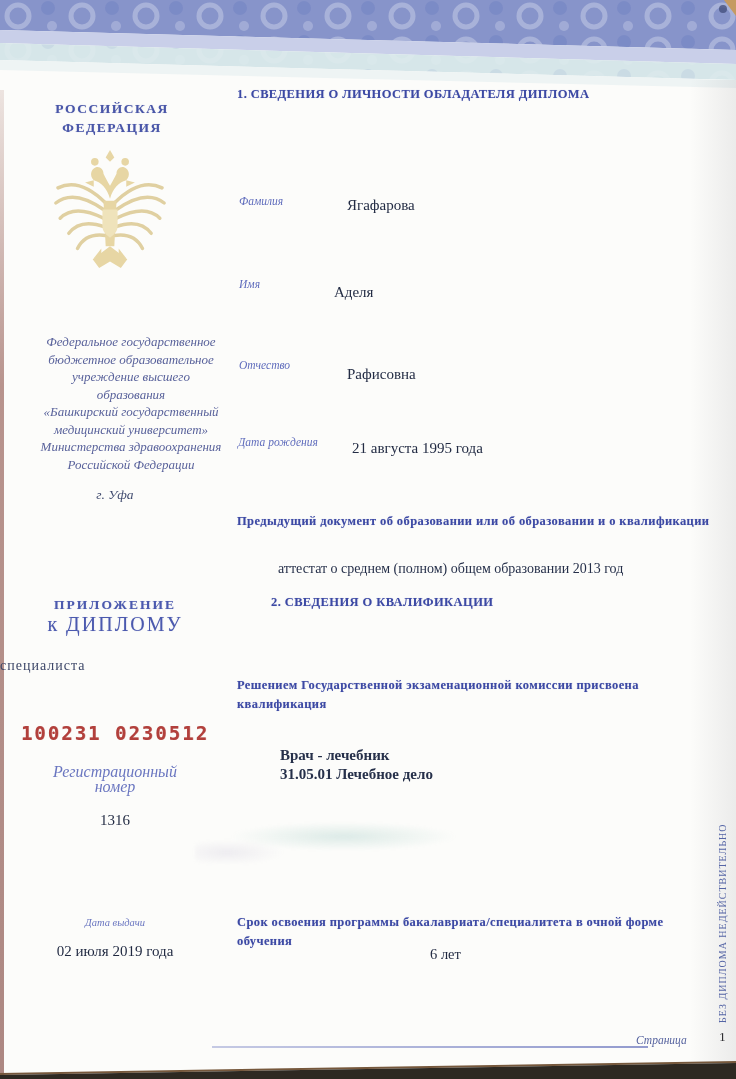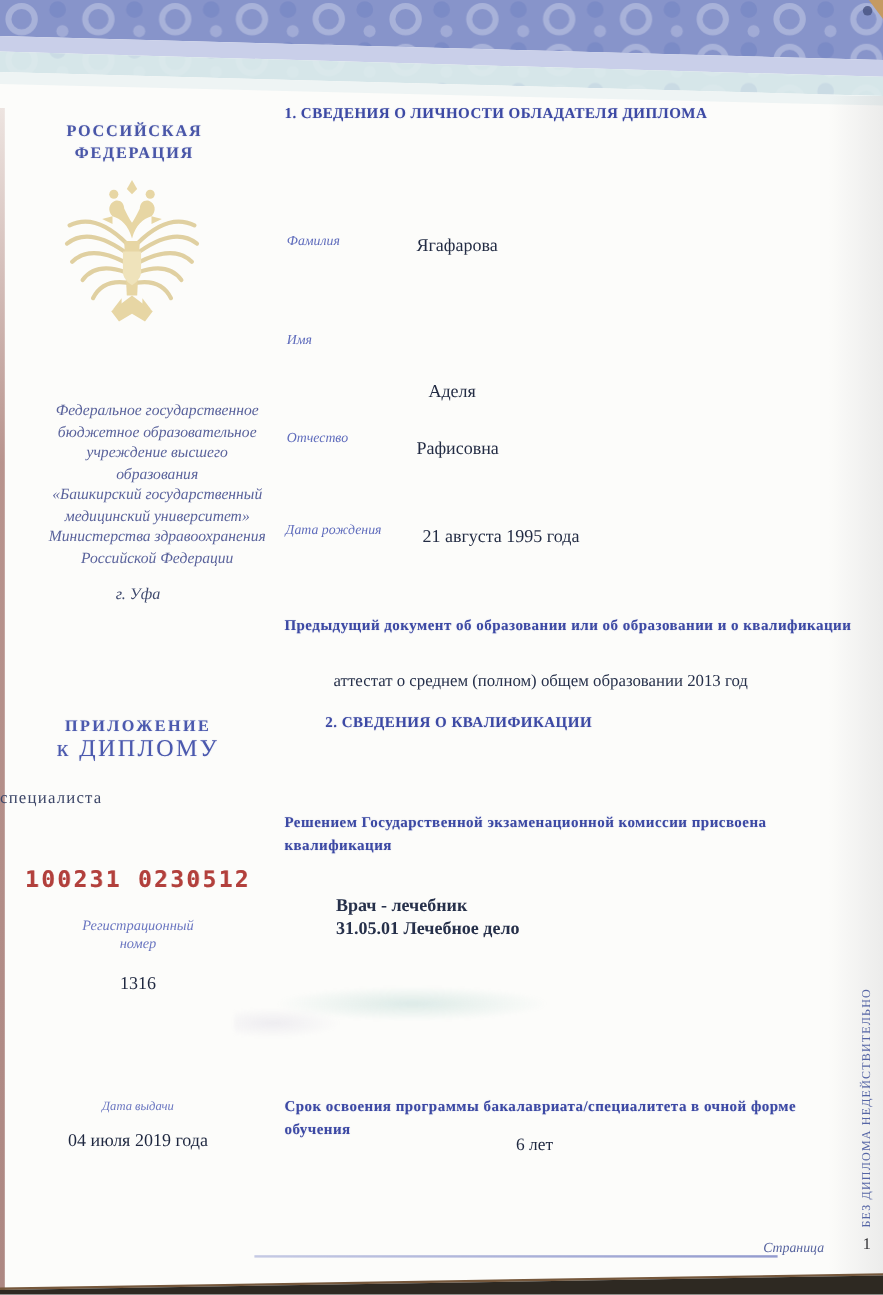--- a/index.html
+++ b/index.html
@@ -46,33 +46,33 @@
   #city { left: 0; top: 487px; width: 230px; text-align: center; font-size: 13.5px; color: #3f4a6e; font-style: italic; }
   #supp-title { left: 0; top: 597px; width: 230px; text-align: center; font-size: 13.5px; letter-spacing: 2px; color: #4b59ae; font-weight: bold; text-shadow: 0 0 1px rgba(75,89,174,0.3); }
   #supp-subtitle { left: 0; top: 613px; width: 230px; text-align: center; font-size: 20px; letter-spacing: 2px; color: #4b59ae; text-shadow: 0 0 1px rgba(75,89,174,0.3); }
   #supp-type { left: 0; top: 658px; width: 230px; font-size: 14px; letter-spacing: 1px; color: #3d4768; }
   #serial {
     left: 0; top: 722px; width: 230px; text-align: center;
     font-family: "DejaVu Sans Mono", monospace;
     font-size: 19px; font-weight: bold; letter-spacing: 2px;
     color: #b2403c; text-shadow: 0.5px 0 0 rgba(178,64,60,0.5);
   }
-  #reg-label { left: 0; top: 764px; width: 230px; text-align: center; font-style: italic; font-size: 12px; line-height: 15px; color: #6a76c0; }
+  #reg-label { left: 0; top: 764px; width: 230px; text-align: center; font-style: italic; font-size: 16px; line-height: 15px; color: #6a76c0; }
   #reg-number { left: 0; top: 812px; width: 230px; text-align: center; font-size: 15px; color: #1f2840; }
   #issue-date-label { left: 0; top: 917px; width: 230px; text-align: center; font-style: italic; font-size: 10.5px; color: #6a76c0; }
   #issue-date-value { left: 0; top: 943px; width: 230px; text-align: center; font-size: 15px; color: #1f2840; }
 
   
   .sec-title { font-weight: bold; font-size: 12.5px; letter-spacing: 0.4px; color: #3c49a4; text-shadow: 0 0 1px rgba(60,73,164,0.3); }
   #sec1-title { left: 237px; top: 87px; width: 480px; }
   #sec2-title { left: 231px; top: 595px; width: 480px; margin-left: 40px; }
   .field-label { font-style: italic; font-size: 11.5px; color: #5f6cbc; }
   .field-value { font-size: 15px; color: #232c44; }
   #f0-label { left: 239px; top: 195px; } #f0-value { left: 347px; top: 197px; }
-  #f1-label { left: 239px; top: 278px; } #f1-value { left: 357px; top: 284px; margin-top: 35px; }
+  #f1-label { left: 239px; top: 278px; } #f1-value { left: 334px; top: 284px; }
   #f2-label { left: 239px; top: 359px; text-align: right; } #f2-value { left: 347px; top: 366px; }
   #f3-label { left: 238px; top: 436px; } #f3-value { left: 352px; top: 440px; }
   #prev-doc-label { left: 237px; top: 514px; width: 485px; }
   #prev-doc-value { left: 278px; top: 561px; font-size: 14px; color: #26304a; }
   #decision-text { left: 237px; top: 676px; width: 470px; line-height: 19px; }
   #qualification { left: 280px; top: 746px; font-size: 15px; font-weight: 600; line-height: 19px; color: #26304a; }
   #duration-label { left: 237px; top: 913px; width: 475px; line-height: 19px; }
   #duration-value { left: 430px; top: 946px; font-size: 14.5px; color: #1f2840; }
 
   
@@ -176,21 +176,21 @@
   <div id="supp-title" class="abs">ПРИЛОЖЕНИЕ</div>
   <div id="supp-subtitle" class="abs">к ДИПЛОМУ</div>
   <div id="supp-type" class="abs">специалиста</div>
 
   <div id="serial" class="abs">100231 0230512</div>
   <div id="reg-label" class="abs preline">Регистрационный
 номер</div>
   <div id="reg-number" class="abs">1316</div>
 
   <div id="issue-date-label" class="abs">Дата выдачи</div>
-  <div id="issue-date-value" class="abs">04 июля 2019 года</div>
+  <div id="issue-date-value" class="abs">02 июля 2019 года</div>
 
   <div id="sec1-title" class="abs sec-title">1. СВЕДЕНИЯ О ЛИЧНОСТИ ОБЛАДАТЕЛЯ ДИПЛОМА</div>
 
   <div id="f0-label" class="abs field-label">Фамилия</div>
   <div id="f0-value" class="abs field-value">Ягафарова</div>
 
   <div id="f1-label" class="abs field-label">Имя</div>
   <div id="f1-value" class="abs field-value">Аделя</div>
 
   <div id="f2-label" class="abs field-label">Отчество</div>

